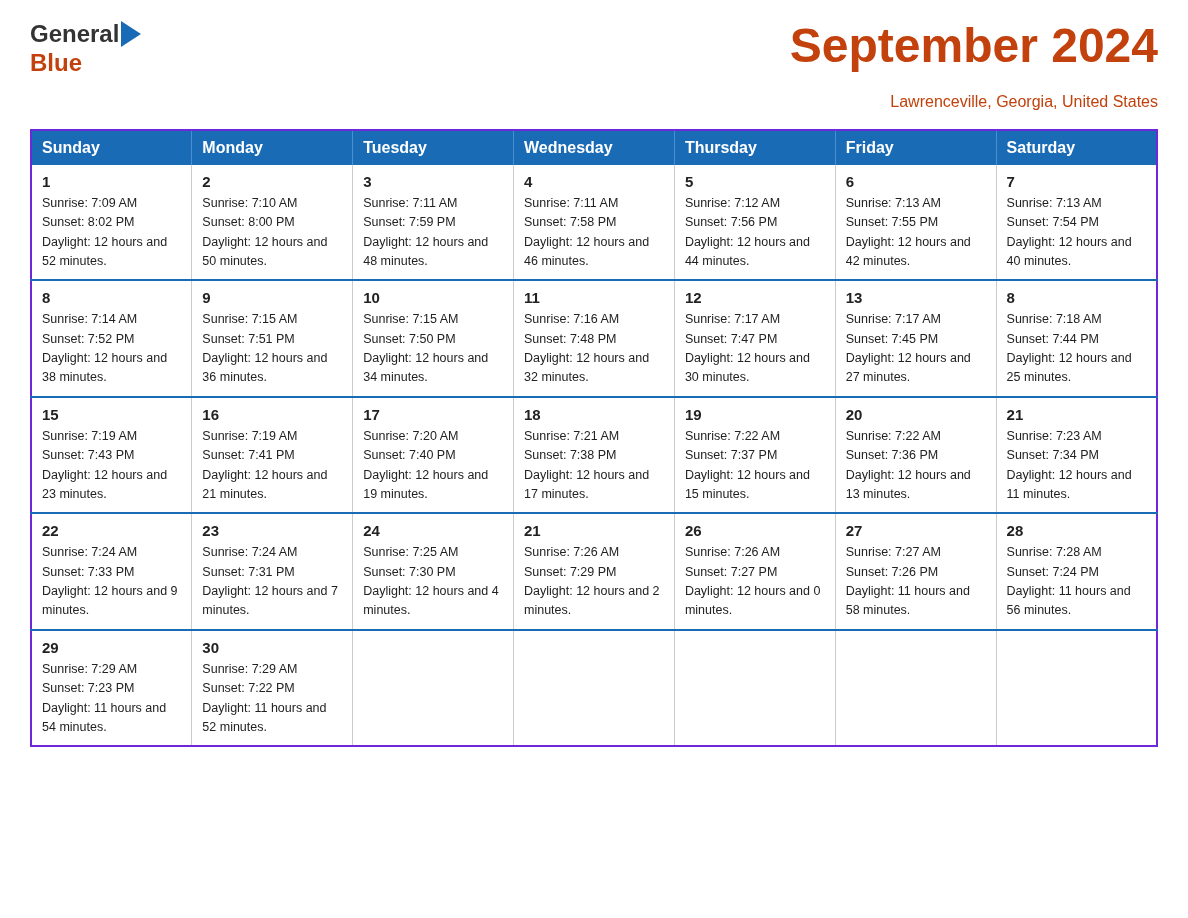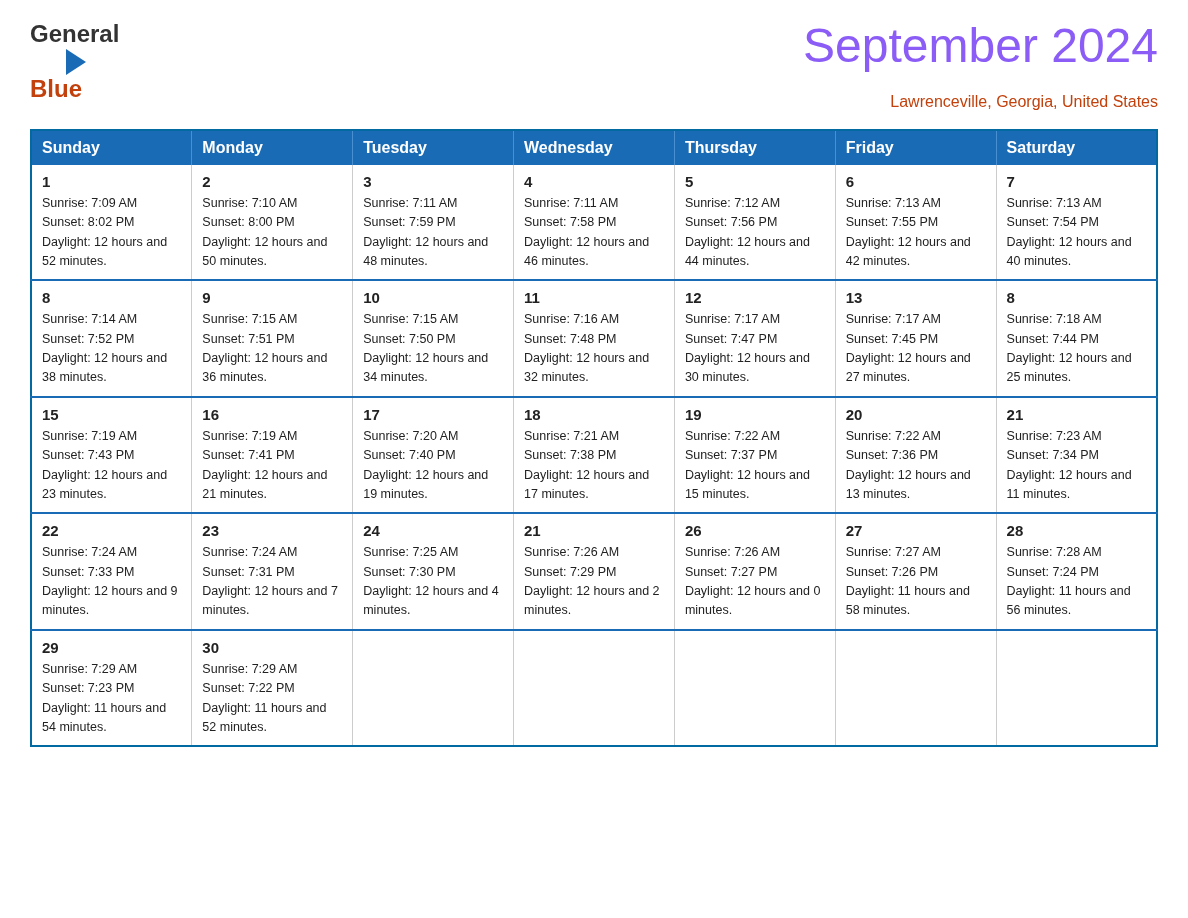--- a/index.html
+++ b/index.html
@@ -13,33 +13,33 @@
       display: flex;
       justify-content: space-between;
       align-items: flex-start;
       margin-bottom: 18px;
     }
     .title-block {
       text-align: right;
     }
     .month-title {
       font-size: 48px;
-      font-weight: normal;
-      color: #8b5cf6;
+      font-weight: bold;
+      color: #c2410c;
       line-height: 1.1;
     }
     .location {
       font-size: 16px;
       color: #c2410c;
       margin-top: 20px;
     }
     .calendar-table {
       width: 100%;
       border-collapse: collapse;
-      border: 2px solid #0369a1;
+      border: 2px solid #6d28d9;
     }
     .calendar-table th {
       background: #1a6bb5;
       color: #fff;
       font-size: 16px;
       font-weight: bold;
       padding: 8px 10px;
       text-align: left;
       border-right: 1px solid #4a8fd0;
     }
@@ -71,21 +71,20 @@
       font-size: 12.5px;
       line-height: 1.55;
       color: #222;
     }
     .empty-cell {
       background: #fff;
     }
     .logo-row {
       display: flex;
       align-items: center;
-      flex-direction: column;
     }
     .logo-general {
       font-size: 24px;
       font-weight: bold;
       color: #333;
     }
     
     .arrow-shape {
       width: 0;
       height: 0;

